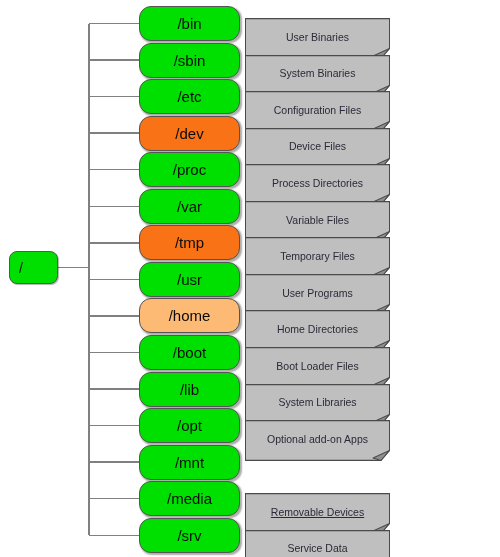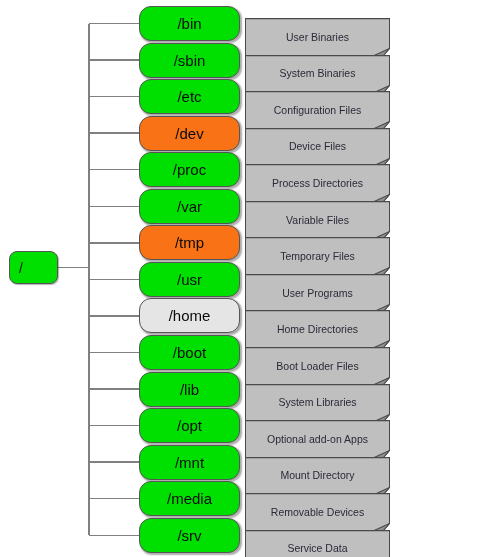--- a/index.html
+++ b/index.html
@@ -233,21 +233,21 @@
         </div>
         <div class="note-box">
           <svg class="note-shape" viewBox="0 0 145 35" preserveAspectRatio="none">
             <path d="M0.5,0.5 L144.5,0.5 L144.5,26 L136,34.5 L0.5,34.5 Z" fill="#bfbfbf" stroke="#4a4a4a" stroke-width="1"></path>
             <path d="M136,34.5 L144.5,26 L128,32.5 Z" fill="#8f8f8f" stroke="#4a4a4a" stroke-width="0.9" stroke-linejoin="round"></path>
           </svg>
           <span class="note-label" style="color: rgb(42, 42, 56);">User Programs</span>
         </div>
       </div>
       <div class="row" style="top: 298.4px;">
-        <div class="dir-box" style="background: #e5e5e5; border-color: rgb(85, 85, 85);">
+        <div class="dir-box" style="background: #fdba74; border-color: rgb(85, 85, 85);">
           <span class="dir-label" style="color: rgb(10, 10, 10);">/home</span>
         </div>
         <div class="note-box">
           <svg class="note-shape" viewBox="0 0 145 35" preserveAspectRatio="none">
             <path d="M0.5,0.5 L144.5,0.5 L144.5,26 L136,34.5 L0.5,34.5 Z" fill="#bfbfbf" stroke="#4a4a4a" stroke-width="1"></path>
             <path d="M136,34.5 L144.5,26 L128,32.5 Z" fill="#8f8f8f" stroke="#4a4a4a" stroke-width="0.9" stroke-linejoin="round"></path>
           </svg>
           <span class="note-label" style="color: rgb(42, 42, 56);">Home Directories</span>
         </div>
       </div>
@@ -284,38 +284,31 @@
             <path d="M0.5,0.5 L144.5,0.5 L144.5,26 L136,34.5 L0.5,34.5 Z" fill="#bfbfbf" stroke="#4a4a4a" stroke-width="1"></path>
             <path d="M136,34.5 L144.5,26 L128,32.5 Z" fill="#8f8f8f" stroke="#4a4a4a" stroke-width="0.9" stroke-linejoin="round"></path>
           </svg>
           <span class="note-label" style="color: rgb(42, 42, 56);">Optional add-on Apps</span>
         </div>
       </div>
       <div class="row" style="top: 444.6px;">
         <div class="dir-box" style="background: rgb(0, 224, 0); border-color: rgb(85, 85, 85);">
           <span class="dir-label" style="color: rgb(10, 10, 10);">/mnt</span>
         </div>
-        <div class="note-box">
-          <svg class="note-shape" viewBox="0 0 145 35" preserveAspectRatio="none">
-            <path d="M0.5,0.5 L144.5,0.5 L144.5,26 L136,34.5 L0.5,34.5 Z" fill="#bfbfbf" stroke="#4a4a4a" stroke-width="1"></path>
-            <path d="M136,34.5 L144.5,26 L128,32.5 Z" fill="#8f8f8f" stroke="#4a4a4a" stroke-width="0.9" stroke-linejoin="round"></path>
-          </svg>
-          <span class="note-label" style="color: rgb(42, 42, 56);">Mount Directory</span>
-        </div>
       </div>
       <div class="row" style="top: 481.15px;">
         <div class="dir-box" style="background: rgb(0, 224, 0); border-color: rgb(85, 85, 85);">
           <span class="dir-label" style="color: rgb(10, 10, 10); text-align: right;">/media</span>
         </div>
         <div class="note-box">
           <svg class="note-shape" viewBox="0 0 145 35" preserveAspectRatio="none">
             <path d="M0.5,0.5 L144.5,0.5 L144.5,26 L136,34.5 L0.5,34.5 Z" fill="#bfbfbf" stroke="#4a4a4a" stroke-width="1"></path>
             <path d="M136,34.5 L144.5,26 L128,32.5 Z" fill="#8f8f8f" stroke="#4a4a4a" stroke-width="0.9" stroke-linejoin="round"></path>
           </svg>
-          <span class="note-label" style="color: rgb(42, 42, 56);">Removable Devices</span>
+          <span class="note-label" style="color: rgb(42, 42, 56); text-decoration: underline;">Removable Devices</span>
         </div>
       </div>
       <div class="row" style="top: 517.7px;">
         <div class="dir-box" style="background: rgb(0, 224, 0); border-color: rgb(85, 85, 85);">
           <span class="dir-label" style="color: rgb(10, 10, 10);">/srv</span>
         </div>
         <div class="note-box">
           <svg class="note-shape" viewBox="0 0 145 35" preserveAspectRatio="none">
             <path d="M0.5,0.5 L144.5,0.5 L144.5,26 L136,34.5 L0.5,34.5 Z" fill="#bfbfbf" stroke="#4a4a4a" stroke-width="1"></path>
             <path d="M136,34.5 L144.5,26 L128,32.5 Z" fill="#8f8f8f" stroke="#4a4a4a" stroke-width="0.9" stroke-linejoin="round"></path>

